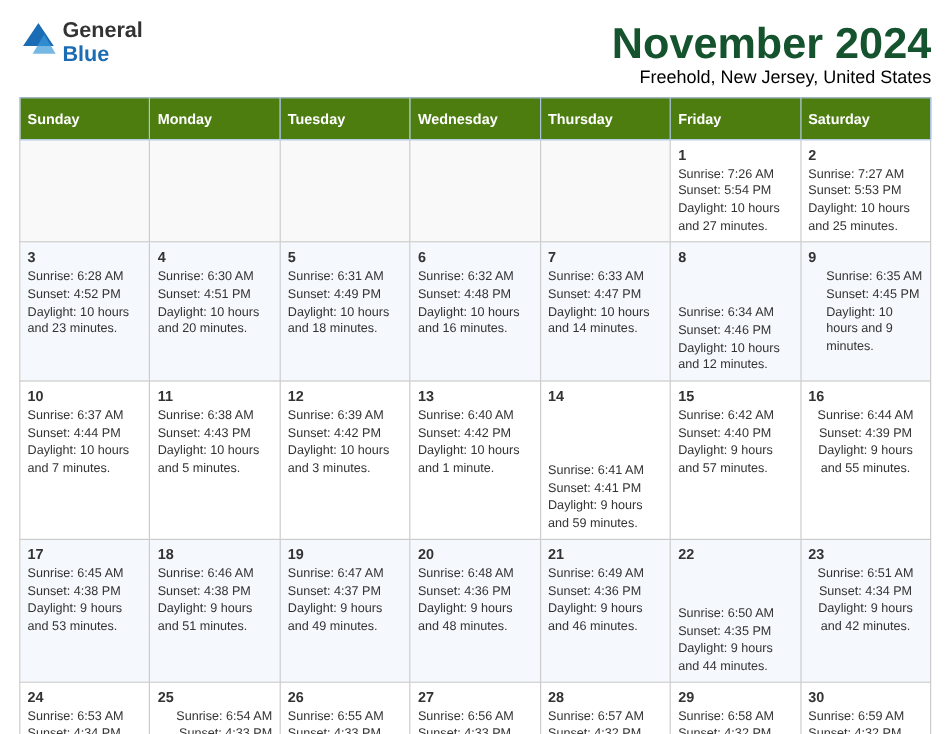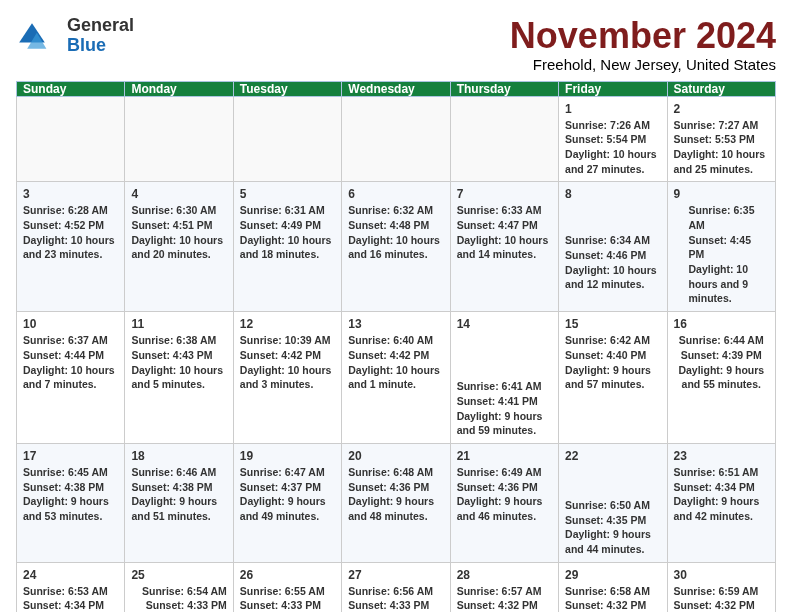--- a/index.html
+++ b/index.html
@@ -11,57 +11,57 @@
       padding: 16px;
     }
     .header-section {
       display: flex;
       justify-content: space-between;
       align-items: flex-start;
       margin-bottom: 8px;
     }
     .logo {
       display: flex;
-      align-items: center;
-      gap: 19px;
+      align-items: flex-start;
+      gap: 4px;
     }
     .logo-text {
       font-size: 18px;
       font-weight: bold;
       line-height: 1.1;
     }
     .logo-general { color: #333; }
     .logo-blue { color: #1a6cb5; }
     .logo-icon {
       width: 32px;
       height: 32px;
     }
     .title-block {
       text-align: right;
     }
     .month-title {
       font-size: 36px;
       font-weight: bold;
-      color: #7f1d1d;
+      color: #14532d;
       line-height: 1.1;
     }
     .subtitle {
       font-size: 15px;
       color: #000000;
     }
     .calendar {
       width: 100%;
       border-collapse: collapse;
       font-size: 11px;
     }
     .calendar th {
-      background-color: #15803d;
+      background-color: #4d7c0f;
       color: #fff;
       text-align: left;
-      padding: 0 6px;
+      padding: 10px 6px;
       font-size: 12px;
       font-weight: bold;
       border: 1px solid #aac4e0;
     }
     .calendar td {
       vertical-align: top;
       padding: 5px 6px;
       border: 1px solid #ccc;
       width: 107px;
       min-height: 80px;
@@ -75,21 +75,20 @@
     .day-number {
       font-weight: bold;
       font-size: 12px;
       display: block;
       margin-bottom: 2px;
     }
     .day-info {
       color: #333;
       line-height: 1.4;
       font-size: 10.5px;
-      font-weight: bold;
     }
     .empty-cell {
       background: #f9f9f9 !important;
     }
     .row-alt td { background: #eef3f8; }
   </style>
 </head>
 <body>
 
 <div class="header-section">
@@ -193,21 +192,21 @@
 Daylight: 10 hours and 7 minutes.</div>
         </td>
         <td>
           <span class="day-number">11</span>
           <div class="day-info" style="white-space: pre-wrap;">Sunrise: 6:38 AM
 Sunset: 4:43 PM
 Daylight: 10 hours and 5 minutes.</div>
         </td>
         <td>
           <span class="day-number">12</span>
-          <div class="day-info" style="white-space: pre-wrap;">Sunrise: 10:39 AM
+          <div class="day-info" style="white-space: pre-wrap;">Sunrise: 6:39 AM
 Sunset: 4:42 PM
 Daylight: 10 hours and 3 minutes.</div>
         </td>
         <td>
           <span class="day-number">13</span>
           <div class="day-info" style="white-space: pre-wrap;">Sunrise: 6:40 AM
 Sunset: 4:42 PM
 Daylight: 10 hours and 1 minute.</div>
         </td>
         <td>
@@ -261,21 +260,21 @@
 Daylight: 9 hours and 46 minutes.</div>
         </td>
         <td>
           <span class="day-number">22</span>
           <div class="day-info" style="white-space: pre-wrap; margin-top: 35px;">Sunrise: 6:50 AM
 Sunset: 4:35 PM
 Daylight: 9 hours and 44 minutes.</div>
         </td>
         <td>
           <span class="day-number">23</span>
-          <div class="day-info" style="white-space: pre-wrap;">Sunrise: 6:51 AM
+          <div class="day-info" style="white-space: pre-wrap; text-align: center;">Sunrise: 6:51 AM
 Sunset: 4:34 PM
 Daylight: 9 hours and 42 minutes.</div>
         </td>
       </tr>
       <tr>
         <td>
           <span class="day-number">24</span>
           <div class="day-info" style="white-space: pre-wrap;">Sunrise: 6:53 AM
 Sunset: 4:34 PM
 Daylight: 9 hours and 41 minutes.</div>

